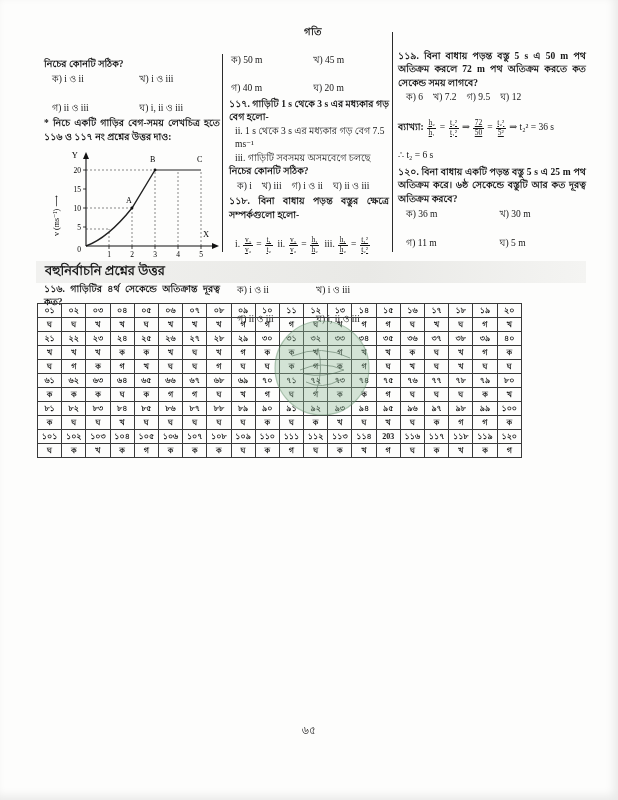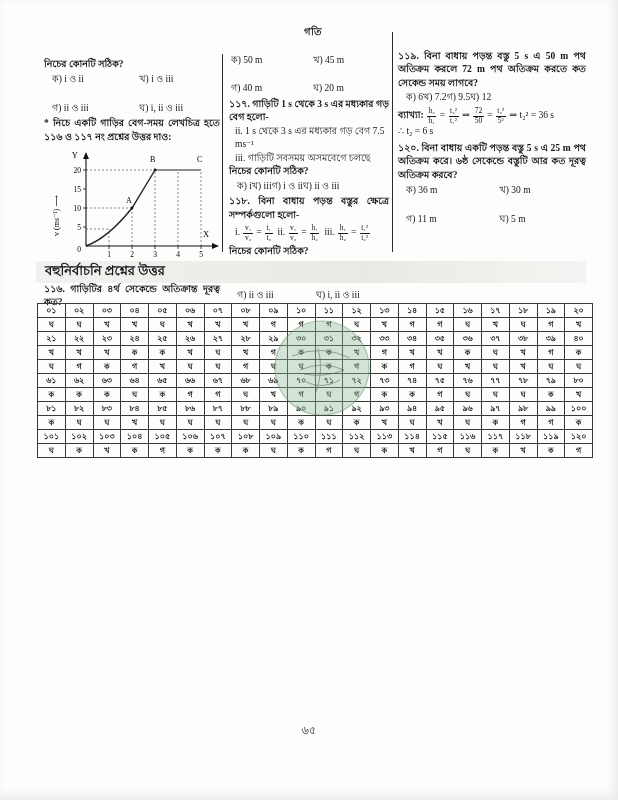--- a/index.html
+++ b/index.html
@@ -11,36 +11,36 @@
   .vline{position:absolute;width:1px;background:#2a2a2a;}
   #vline-1{left:222px;top:54px;height:198px;}
   #vline-2{left:392px;top:32px;height:220px;}
   .col{position:absolute;font-size:9.5px;line-height:1.42;text-align:left;}
   #col-left{left:44px;top:58px;width:176px;}
   #col-mid{left:229px;top:52px;width:160px;}
   #col-right{left:398px;top:50px;width:188px;}
   .bold{font-weight:bold;}
   .stem{font-weight:bold;text-align:justify;}
   .opt-grid{display:grid;grid-template-columns:52% 48%;row-gap:15px;margin:2px 0 2px 8px;}
-  .opt-row{display:flex;gap:0;margin:1px 0 2px 8px;flex-wrap:wrap;text-align:center;}
+  .opt-row{display:flex;gap:10px;margin:1px 0 2px 8px;flex-wrap:wrap;text-align:center;}
   .opt{white-space:nowrap;}
   .items{margin-left:6px;}
   .frac{display:inline-flex;flex-direction:column;align-items:center;vertical-align:middle;
-        font-size:7.5px;line-height:1.15;margin:0 1px;}
+        font-size:7.5px;line-height:1.15;margin:12px 1px;text-decoration:underline;}
   .frac .num{border-bottom:.8px solid #151515;padding:0 1.5px;}
   .frac-row{display:flex;align-items:center;gap:4px;flex-wrap:wrap;margin:2px 0 2px 6px;}
   .expl{margin-top:2px;text-align:left;}
   .expl .frac{font-size:7.5px;}
   #graph-wrap{margin:4px 0 0 2px;}
   #q116-line{margin-top:0;}
   #mcq-heading-bar{position:absolute;left:36px;top:261px;width:550px;height:22px;
         background:linear-gradient(90deg,#f1f1ef 0%,#e9e9e6 60%,#f4f4f2 100%);
         display:flex;}
   #mcq-heading{font-size:13px;font-weight:bold;padding-left:9px;}
-  #answer-table{position:absolute;left:37px;top:303px;width:556px;border-collapse:collapse;
+  #answer-table{position:absolute;left:37px;top:303px;width:485px;border-collapse:collapse;
         table-layout:fixed;border-radius:28px;}
   #answer-table td{border:1px solid #3a3a3a;height:11px;text-align:center;vertical-align:middle;
         font-size:8px;font-weight:bold;padding:0;overflow:hidden;}
   #stamp{position:absolute;left:270px;top:318px;width:104px;height:100px;pointer-events:none;}
   #page-number{position:absolute;top:722px;left:0;right:0;text-align:center;font-size:11px;}
   svg text{font-family:"Liberation Serif","DejaVu Serif",serif;}
 </style>
 </head>
 <body>
 
@@ -445,21 +445,21 @@
           <td>১০৫</td>
           <td>১০৬</td>
           <td>১০৭</td>
           <td>১০৮</td>
           <td>১০৯</td>
           <td>১১০</td>
           <td>১১১</td>
           <td>১১২</td>
           <td>১১৩</td>
           <td>১১৪</td>
-          <td>১১৫</td>
+          <td>203</td>
           <td>১১৬</td>
           <td>১১৭</td>
           <td>১১৮</td>
           <td>১১৯</td>
           <td>১২০</td>
         </tr>
         <tr>
           <td>ঘ</td>
           <td>ক</td>
           <td>খ</td>

